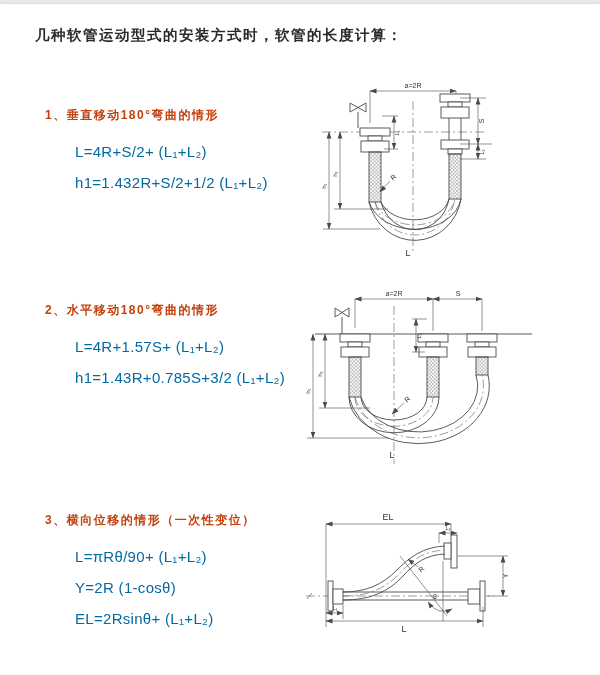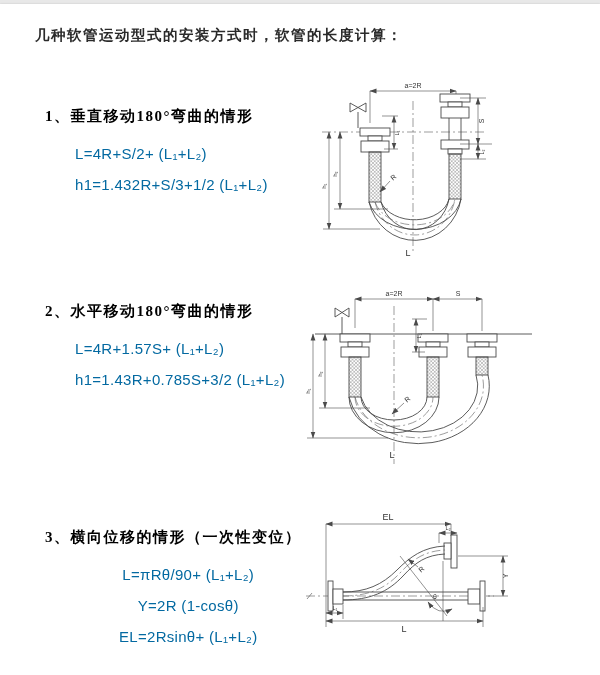--- a/index.html
+++ b/index.html
@@ -7,28 +7,28 @@
     position:relative;width:600px;height:675px;background:#ffffff;
     font-family:"Liberation Sans","DejaVu Sans",sans-serif;color:#262626;
     overflow:hidden;margin:4px auto;box-shadow:0 0 2px rgba(0,0,0,.15);
   }
   .title{
     position:absolute;left:35px;top:22px;font-size:14.5px;font-weight:700;
     letter-spacing:1.5px;color:#2a2a2a;white-space:nowrap;
   }
   .section{position:absolute;left:45px;}
   .section .heading{
-    font-size:15px;font-weight:700;letter-spacing:1.5px;color:#000000;
-    margin:0 0 12px 0;white-space:nowrap;font-family:Liberation Serif, serif;
+    font-size:12px;font-weight:700;letter-spacing:1.5px;color:#c2410c;
+    margin:0 0 12px 0;white-space:nowrap;
   }
   .section .formula{
     font-size:15px;font-weight:400;color:#0369a1;margin:0 0 0 30px;
     line-height:31px;white-space:nowrap;letter-spacing:.3px;
   }
-  #sec1{top:103px;} #sec2{top:298px;} #sec3{top:524px;text-align:center;}
+  #sec1{top:103px;} #sec2{top:298px;} #sec3{top:508px;}
   .diagram{position:absolute;}
   #dg1{left:310px;top:75px;} #dg2{left:300px;top:282px;} #dg3{left:298px;top:505px;}
   svg .ln{stroke:#4a4a4a;stroke-width:0.9;fill:none;}
   svg .thin{stroke:#4a4a4a;stroke-width:0.6;fill:none;}
   svg .cl{stroke:#5a5a5a;stroke-width:0.6;fill:none;stroke-dasharray:9 3 2 3;}
   svg .fit{stroke:#4a4a4a;stroke-width:0.9;fill:#ffffff;}
   svg .braid{stroke:#4a4a4a;stroke-width:0.9;fill:url(#hatch);}
   svg text{fill:#333;font-family:"Liberation Sans","DejaVu Sans",sans-serif;}
   svg .lbl{font-size:7px;}
   svg .lbl-lg{font-size:9px;}
@@ -48,21 +48,21 @@
       </marker>
       <pattern id="hatch" width="3.5" height="3.5" patternUnits="userSpaceOnUse">
         <path d="M0,3.5 L3.5,0 M0,0 L3.5,3.5" stroke="#8a8a8a" stroke-width="0.5"></path>
       </pattern>
     </defs>
   </svg>
 
   <div class="section" id="sec1">
     <p class="heading">1、垂直移动180°弯曲的情形</p>
     <p class="formula">L=4R+S/2+ (L₁+L₂)</p>
-    <p class="formula">h1=1.432R+S/3+1/2 (L₁+L₂)</p>
+    <p class="formula">h1=1.432R+S/2+1/2 (L₁+L₂)</p>
   </div>
 
   <div class="section" id="sec2">
     <p class="heading">2、水平移动180°弯曲的情形</p>
     <p class="formula">L=4R+1.57S+ (L₁+L₂)</p>
     <p class="formula">h1=1.43R+0.785S+3/2 (L₁+L₂)</p>
   </div>
 
   <div class="section" id="sec3">
     <p class="heading">3、横向位移的情形（一次性变位）</p>

